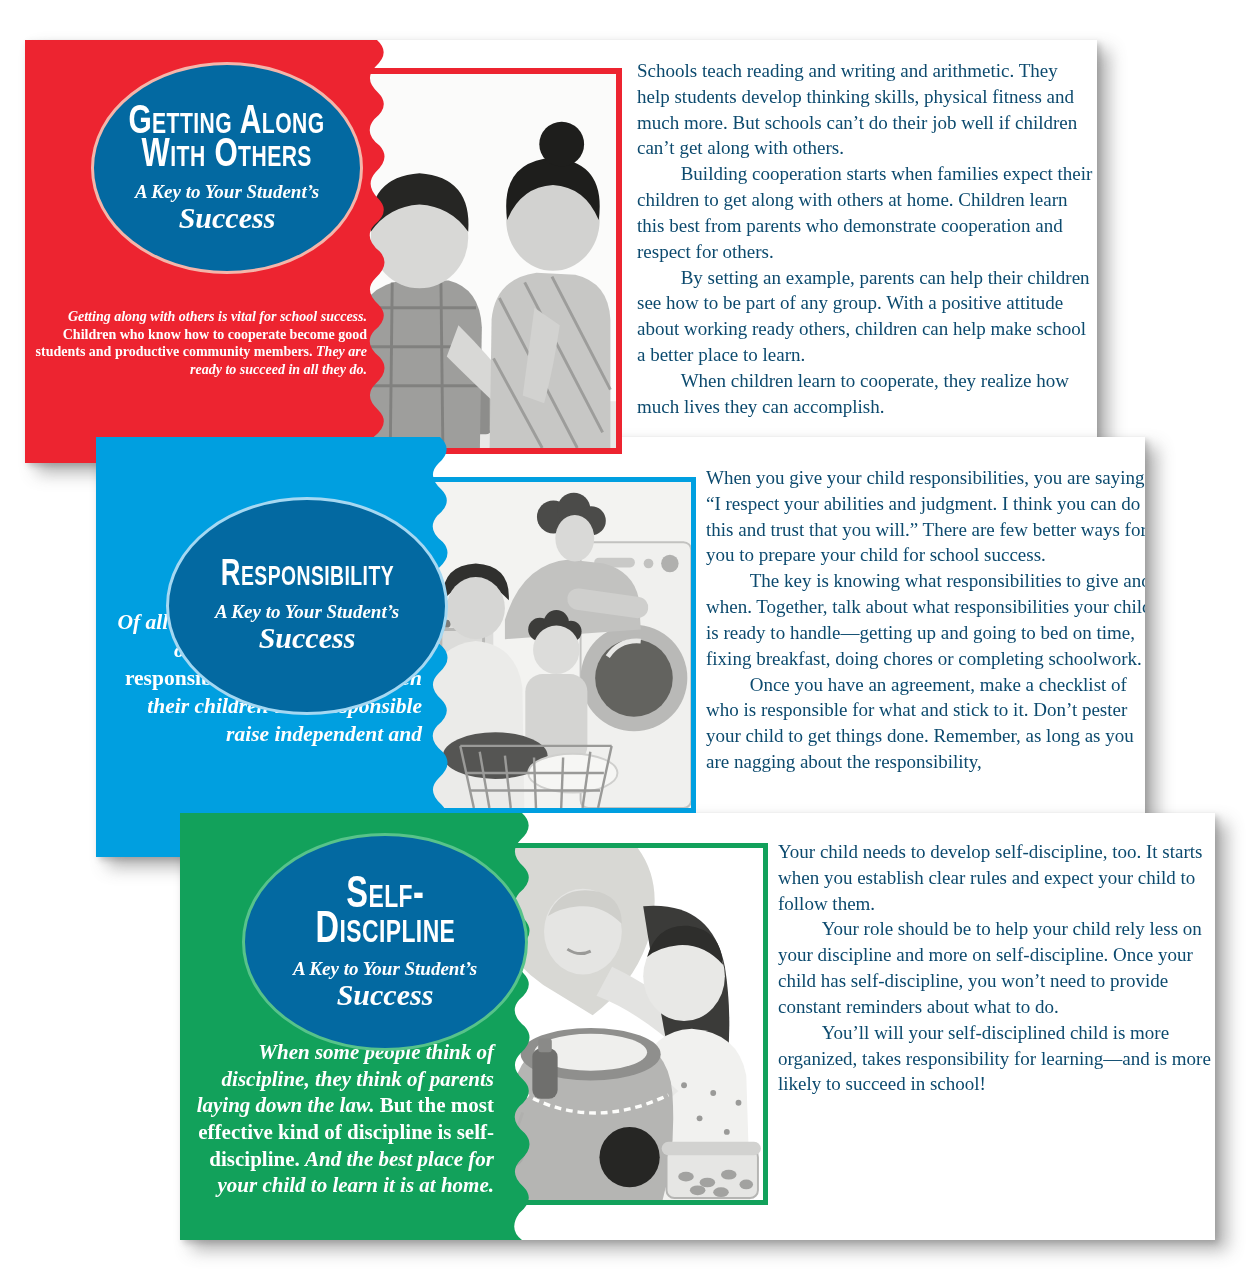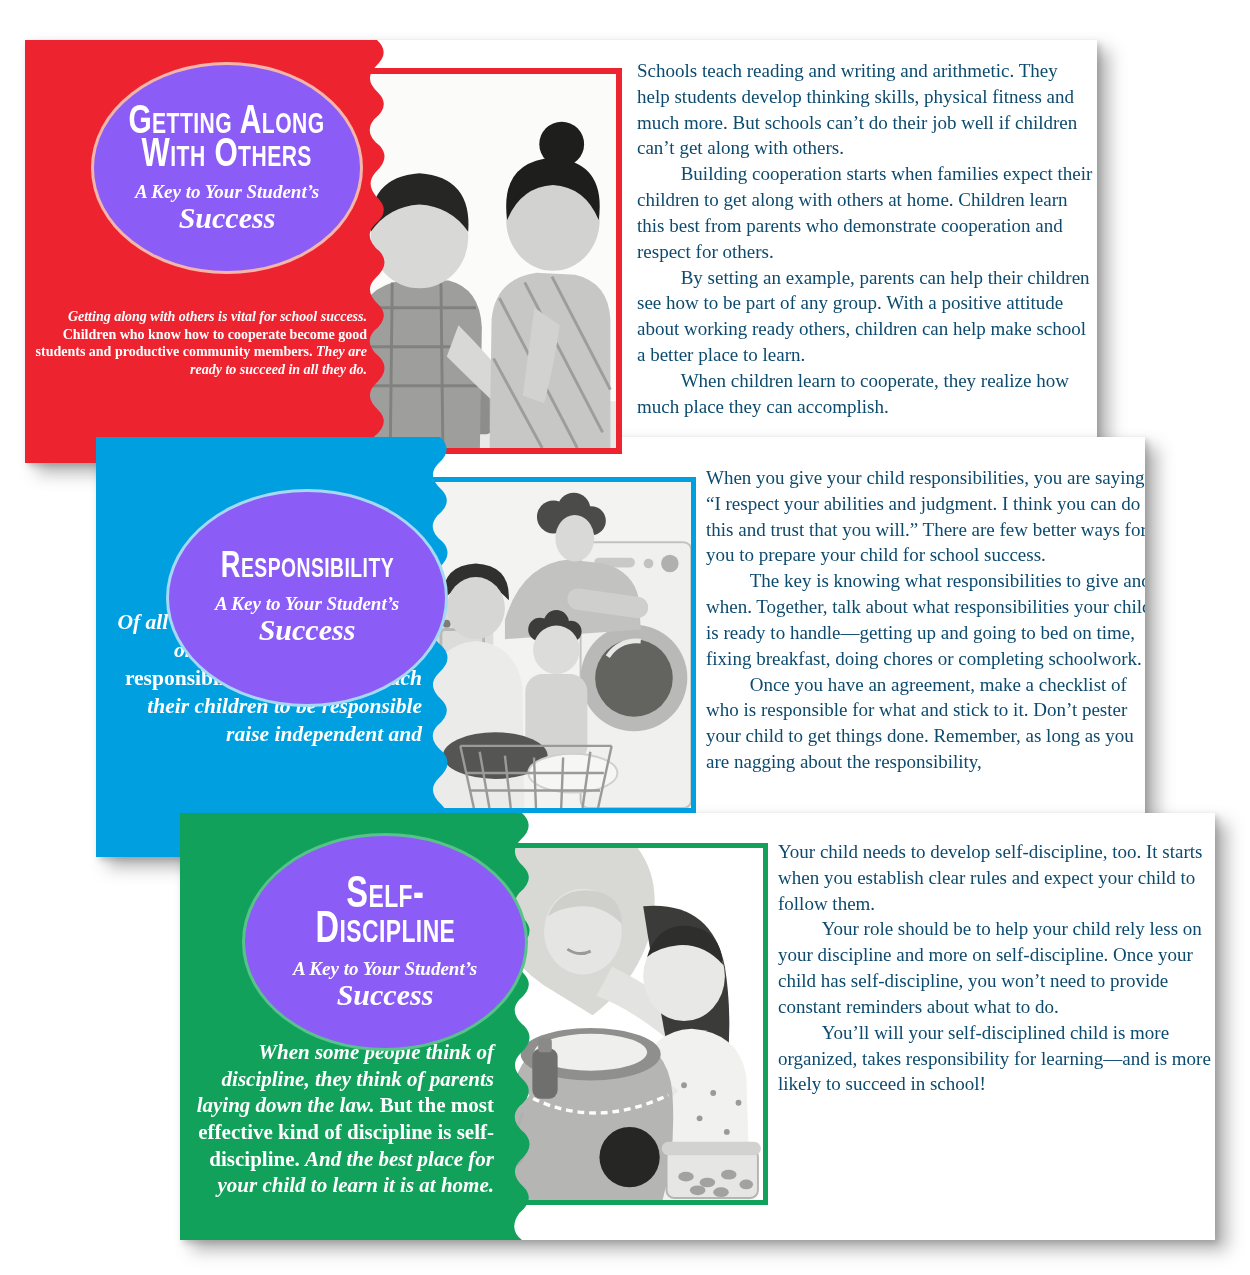--- a/index.html
+++ b/index.html
@@ -6,21 +6,21 @@
   .page{position:relative;width:1250px;height:1275px;background:#ffffff;overflow:hidden;
         font-family:"Liberation Serif", serif;}
   .card{position:absolute;background:#ffffff;overflow:hidden;
         box-shadow:12px 10px 16px rgba(90,90,90,.45), 3px 3px 6px rgba(60,60,60,.25);}
   .panel{position:absolute;left:0;top:0;bottom:0;width:var(--panelw);background:var(--accent);z-index:3;}
   .wave{position:absolute;top:0;bottom:0;left:calc(var(--panelw) - 2px);width:28px;z-index:3;}
   .wave svg{width:100%;height:100%;display:block;}
   .photo-frame{position:absolute;z-index:1;background:#fdfdfc;border:6px solid var(--accent);
                box-sizing:border-box;overflow:hidden;}
   .photo-frame svg{width:100%;height:100%;display:block;}
-  .oval{position:absolute;z-index:5;background:#8b5cf6;border:3px solid var(--ring);border-radius:50%;
+  .oval{position:absolute;z-index:5;background:#0369a1;border:3px solid var(--ring);border-radius:50%;
         box-sizing:border-box;display:flex;flex-direction:column;align-items:center;justify-content:center;
         text-align:center;color:#ffffff;}
   .oval-title{font-family:"Liberation Sans", sans-serif;font-weight:700;font-variant-caps:small-caps;
               line-height:.95;white-space:nowrap;display:inline-block;transform:scale(.88,1.22);
               transform-origin:center;letter-spacing:.5px;}
   .tagline{font-family:"Liberation Serif", serif;font-weight:700;font-style:italic;font-size:19px;
            margin-top:14px;white-space:nowrap;}
   .tagline2{font-family:"Liberation Serif", serif;font-weight:700;font-style:italic;font-size:30px;
             line-height:1.02;white-space:nowrap;text-align:center;}
   .intro{position:absolute;z-index:4;color:#ffffff;text-align:right;font-weight:700;
@@ -88,21 +88,21 @@
       <span class="tagline">A Key to Your Student’s</span>
       <span class="tagline2">Success</span>
     </div>
     <div class="intro" style="left:8px;top:232px;width:334px;font-size:14px;line-height:1.25;margin-top:36px;">
       <span class="it">Getting along with others is vital for school success. </span><span>Children who know how to cooperate become good students and productive community members. </span><span class="it">They are ready to succeed in all they do.</span>
     </div>
     <div class="bodycol" style="left:612px;top:18px;width:458px;">
       <p>Schools teach reading and writing and arithmetic. They help students develop thinking skills, physical fitness and much more. But schools can’t do their job well if children can’t get along with others.</p>
       <p>Building cooperation starts when families expect their children to get along with others at home. Children learn this best from parents who demonstrate cooperation and respect for others.</p>
       <p>By setting an example, parents can help their children see how to be part of any group. With a positive attitude about working ready others, children can help make school a better place to learn.</p>
-      <p>When children learn to cooperate, they realize how much place they can accomplish.</p>
+      <p>When children learn to cooperate, they realize how much lives they can accomplish.</p>
     </div>
   </section>
 
   <section class="card c2" style="left: 96px; top: 437px; width: 1049px; height: 420px; --panelw: 332px; --accent: #009FE0; --ring: #A5D8F2;">
     <div class="photo-frame" style="left:278px;top:40px;width:322px;height:336px;border-width:5px;">
       <svg viewBox="0 0 322 336" preserveAspectRatio="xMidYMid slice">
         <rect width="322" height="336" fill="#f3f3f1"></rect>
         <rect x="0" y="122" width="118" height="8" fill="#c6c6c4"></rect>
         <rect x="0" y="130" width="118" height="206" fill="#dcdcda"></rect>
         <rect x="10" y="152" width="44" height="120" rx="4" fill="none" stroke="#b8b8b6" stroke-width="3"></rect>
@@ -145,21 +145,21 @@
           <path d="M94 318 L228 318"></path>
         </g>
       </svg>
     </div>
     <div class="panel"></div>
     <div class="wave">
       <svg viewBox="0 0 20 400" preserveAspectRatio="none">
         <path style="fill:var(--accent)" d="M0 0 L10 0 Q20 12 9 25 Q0 37 11 50 Q20 62 8 75 Q0 88 12 100 Q20 112 9 125 Q1 137 11 150 Q20 162 8 175 Q0 187 12 200 Q20 212 9 225 Q0 237 11 250 Q20 262 8 275 Q0 287 12 300 Q20 312 9 325 Q0 337 11 350 Q20 362 8 375 Q0 390 10 400 L0 400 Z"></path>
       </svg>
     </div>
-    <div class="oval" style="left:70px;top:52px;width:282px;height:218px;">
+    <div class="oval" style="left:70px;top:60px;width:282px;height:218px;">
       <span class="oval-title">Responsibility</span>
       <span class="tagline">A Key to Your Student’s</span>
       <span class="tagline2">Success</span>
     </div>
     <div class="intro" style="left:12px;top:172px;width:314px;font-size:21.5px;line-height:1.3;">
       <span class="it">Of all the things a child can learn, one of the most important is </span><span>responsibility. </span><span class="it">Parents who teach their children to be responsible raise independent and</span>
     </div>
     <div class="bodycol" style="left:610px;top:28px;width:452px;">
       <p>When you give your child responsibilities, you are saying, “I respect your abilities and judgment. I think you can do this and trust that you will.” There are few better ways for you to prepare your child for school success.</p>
       <p>The key is knowing what responsibilities to give and when. Together, talk about what responsibilities your child is ready to handle—getting up and going to bed on time, fixing breakfast, doing chores or completing schoolwork.</p>

